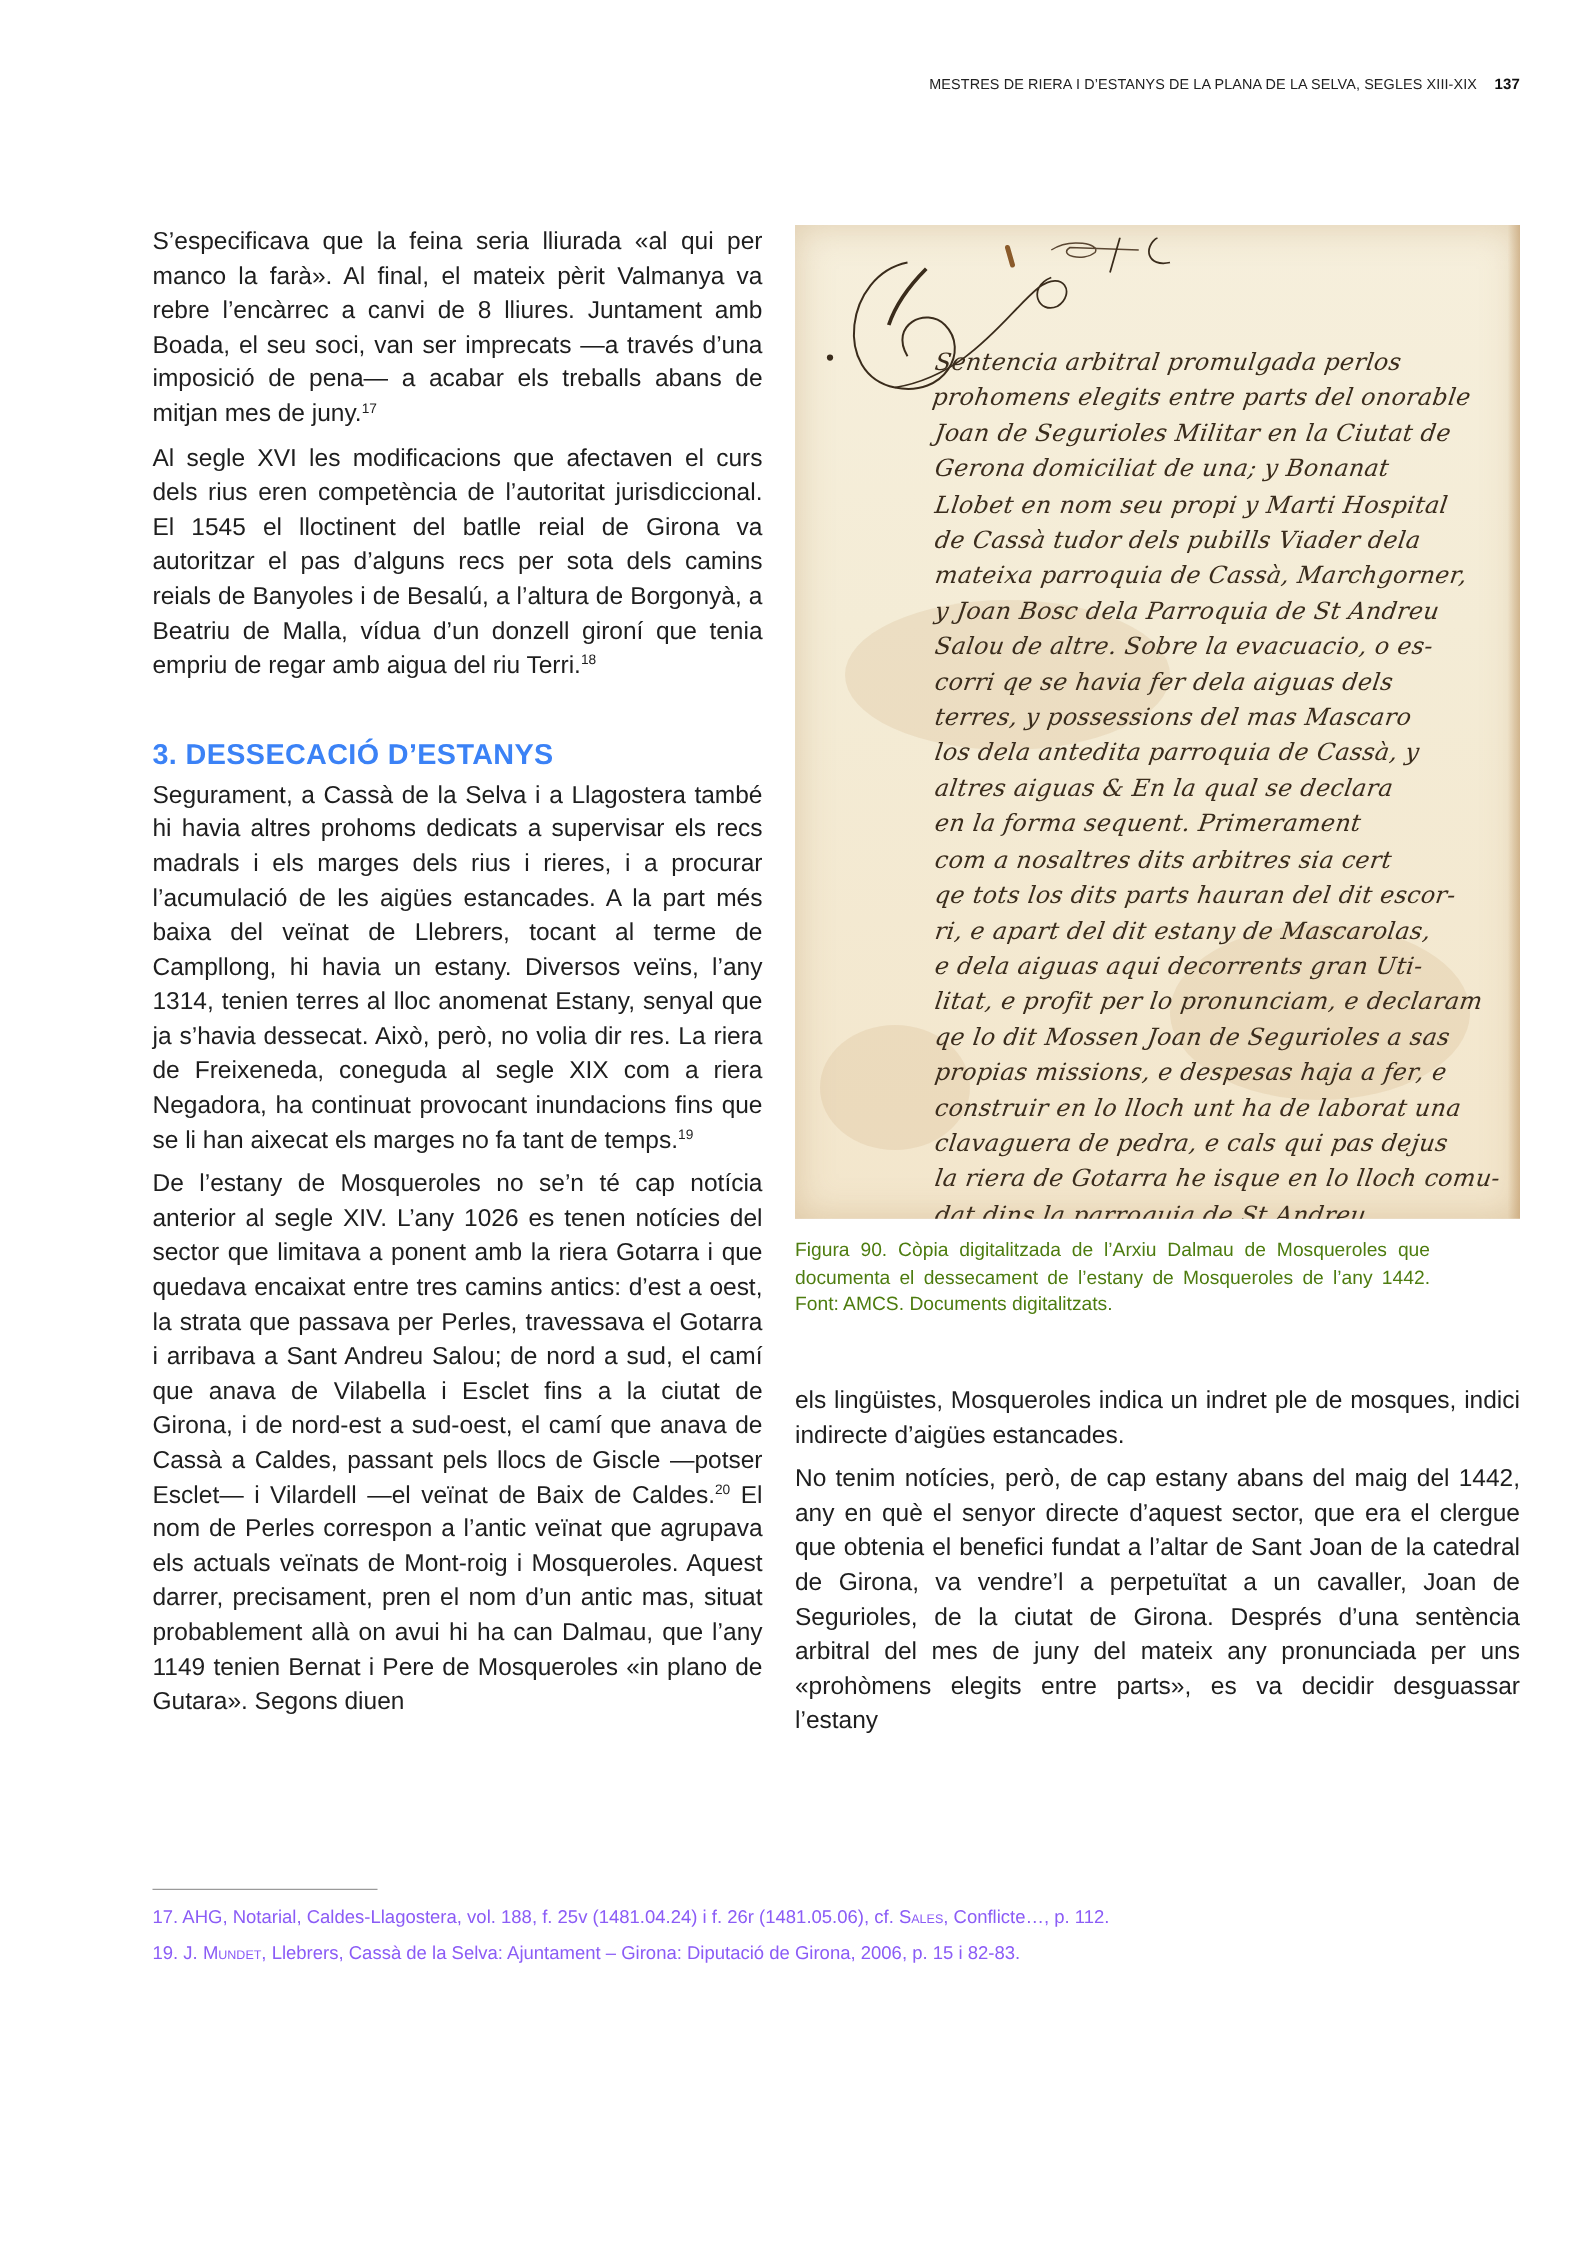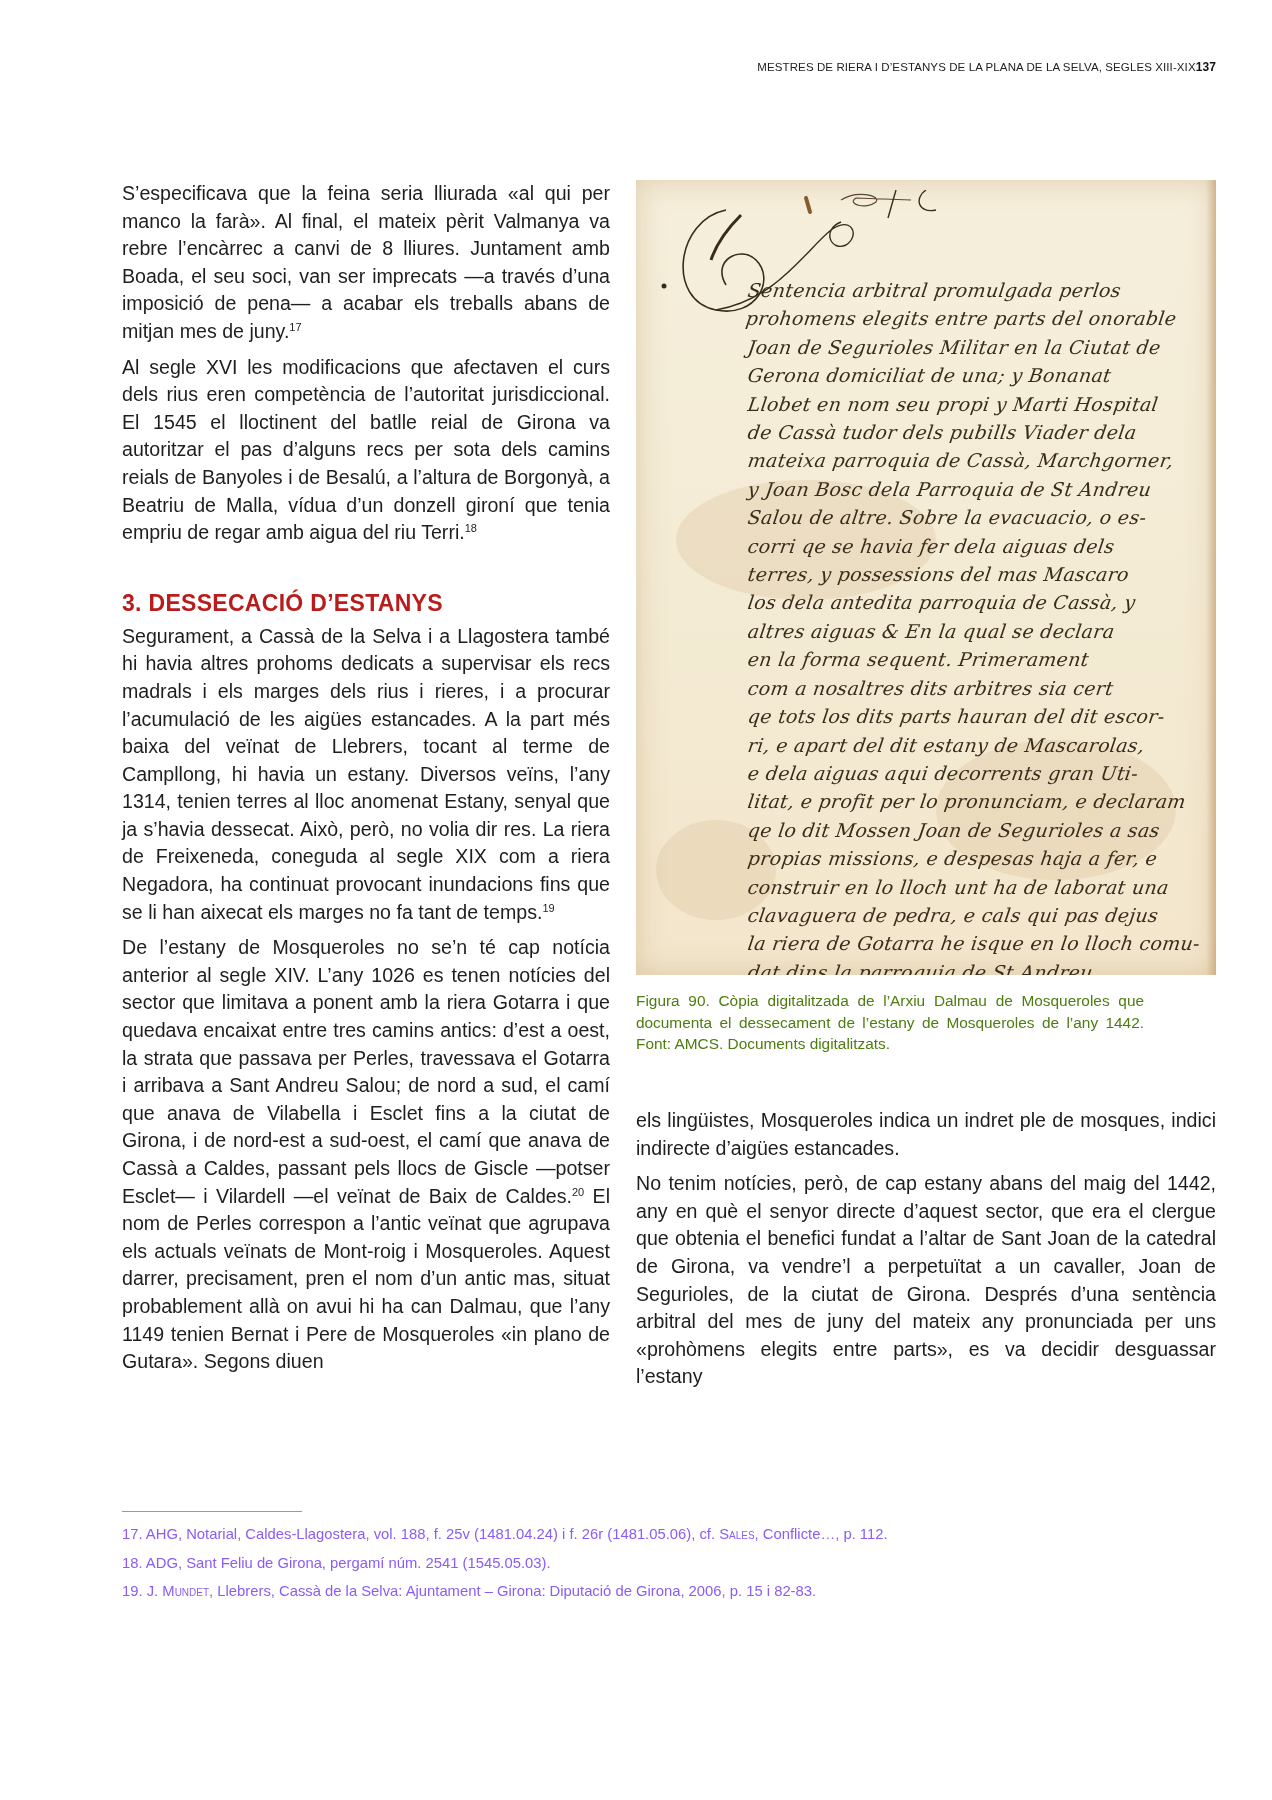--- a/index.html
+++ b/index.html
@@ -1,28 +1,28 @@
 <!DOCTYPE html>
 <html><head>
 <meta charset="utf-8">
 <style>
   html, body { margin: 0; padding: 0; background: #ffffff; }
   body { width: 1272px; height: 1800px; position: relative; overflow: hidden;
          font-family: "Liberation Sans", sans-serif; color: #1e1e1e; }
   .running-head { position: absolute; top: 60px; right: 56px; font-size: 11.5px;
-                  letter-spacing: 0.1px; color: #222; display: flex; align-items: baseline; }
+                  letter-spacing: 0.1px; color: #222; display: flex; align-items: baseline; gap: 14px; }
   .running-head .pno { font-weight: bold; font-size: 12px; color: #111; }
   .col { position: absolute; font-size: 19.6px; line-height: 27.6px; text-align: justify;
          hyphens: manual; }
   .col p { margin: 0 0 8px 0; }
   .col-left { left: 122px; top: 180px; width: 488px; }
   .col-right { left: 636px; top: 1107px; width: 580px; }
   sup { font-size: 11px; line-height: 0; vertical-align: 7px; }
   h2.section { font-family: "Liberation Sans", sans-serif; font-weight: bold; font-size: 23px;
-               letter-spacing: 0.3px; margin: 42px 0 6px 0; color: #b91c1c; line-height: 28px; }
+               letter-spacing: 0.3px; margin: 42px 0 6px 0; color: #3b82f6; line-height: 28px; }
   .figure { position: absolute; left: 636px; top: 180px; width: 580px; height: 795px;
             background: linear-gradient(180deg, #f6efdc 0%, #f4ecd6 40%, #f3e6cc 100%);
             box-shadow: inset 0 0 30px rgba(180,140,90,0.35); overflow: hidden; }
   .figure .stain { position: absolute; border-radius: 50%; background: rgba(200,160,110,0.18); }
   .figure .edge-r { position: absolute; right: 0; top: 0; width: 10px; height: 100%;
                     background: linear-gradient(90deg, rgba(190,150,100,0) 0%, rgba(190,150,100,0.55) 100%); }
   .figure svg.flourish { position: absolute; left: 20px; top: 10px; }
   .script { position: absolute; left: 112px; top: 96px; width: 460px;
             font-family: "DejaVu Serif", serif; font-style: italic; font-size: 19px;
             line-height: 28.4px; color: #3a2c1c; letter-spacing: 0.3px; white-space: nowrap; }
@@ -99,15 +99,14 @@
 <div class="caption">Figura 90. Còpia digitalitzada de l’Arxiu Dalmau de Mosqueroles que documenta el dessecament de l’estany de Mosqueroles de l’any 1442. Font: AMCS. Documents digitalitzats.</div>
 
 <div class="col col-right">
   <p>els lingüistes, Mosqueroles indica un indret ple de mosques, indici indirecte d’aigües estancades.</p>
   <p>No tenim notícies, però, de cap estany abans del maig del 1442, any en què el senyor directe d’aquest sector, que era el clergue que obtenia el benefici fundat a l’altar de Sant Joan de la catedral de Girona, va vendre’l a perpetuïtat a un cavaller, Joan de Segurioles, de la ciutat de Girona. Després d’una sentència arbitral del mes de juny del mateix any pronunciada per uns «prohòmens elegits entre parts», es va decidir desguassar l’estany</p>
 </div>
 
 <div class="fn-rule"></div>
 <div class="footnotes">
   <p><span>17.</span><span> AHG, Notarial, Caldes-Llagostera, vol. 188, f. 25v (1481.04.24) i f. 26r (1481.05.06), cf. </span><span class="sc">Sales</span><span>, Conflicte…, p. 112.</span></p>
-  <p><span>18.</span><span> ADG, Sant Feliu de Girona, pergamí núm. 2541 (1545.05.03).</span><span class="sc"></span><span></span></p>
   <p><span>19.</span><span> J. </span><span class="sc">Mundet</span><span>, Llebrers, Cassà de la Selva: Ajuntament – Girona: Diputació de Girona, 2006, p. 15 i 82-83.</span></p>
 </div>
 
 </body></html>

